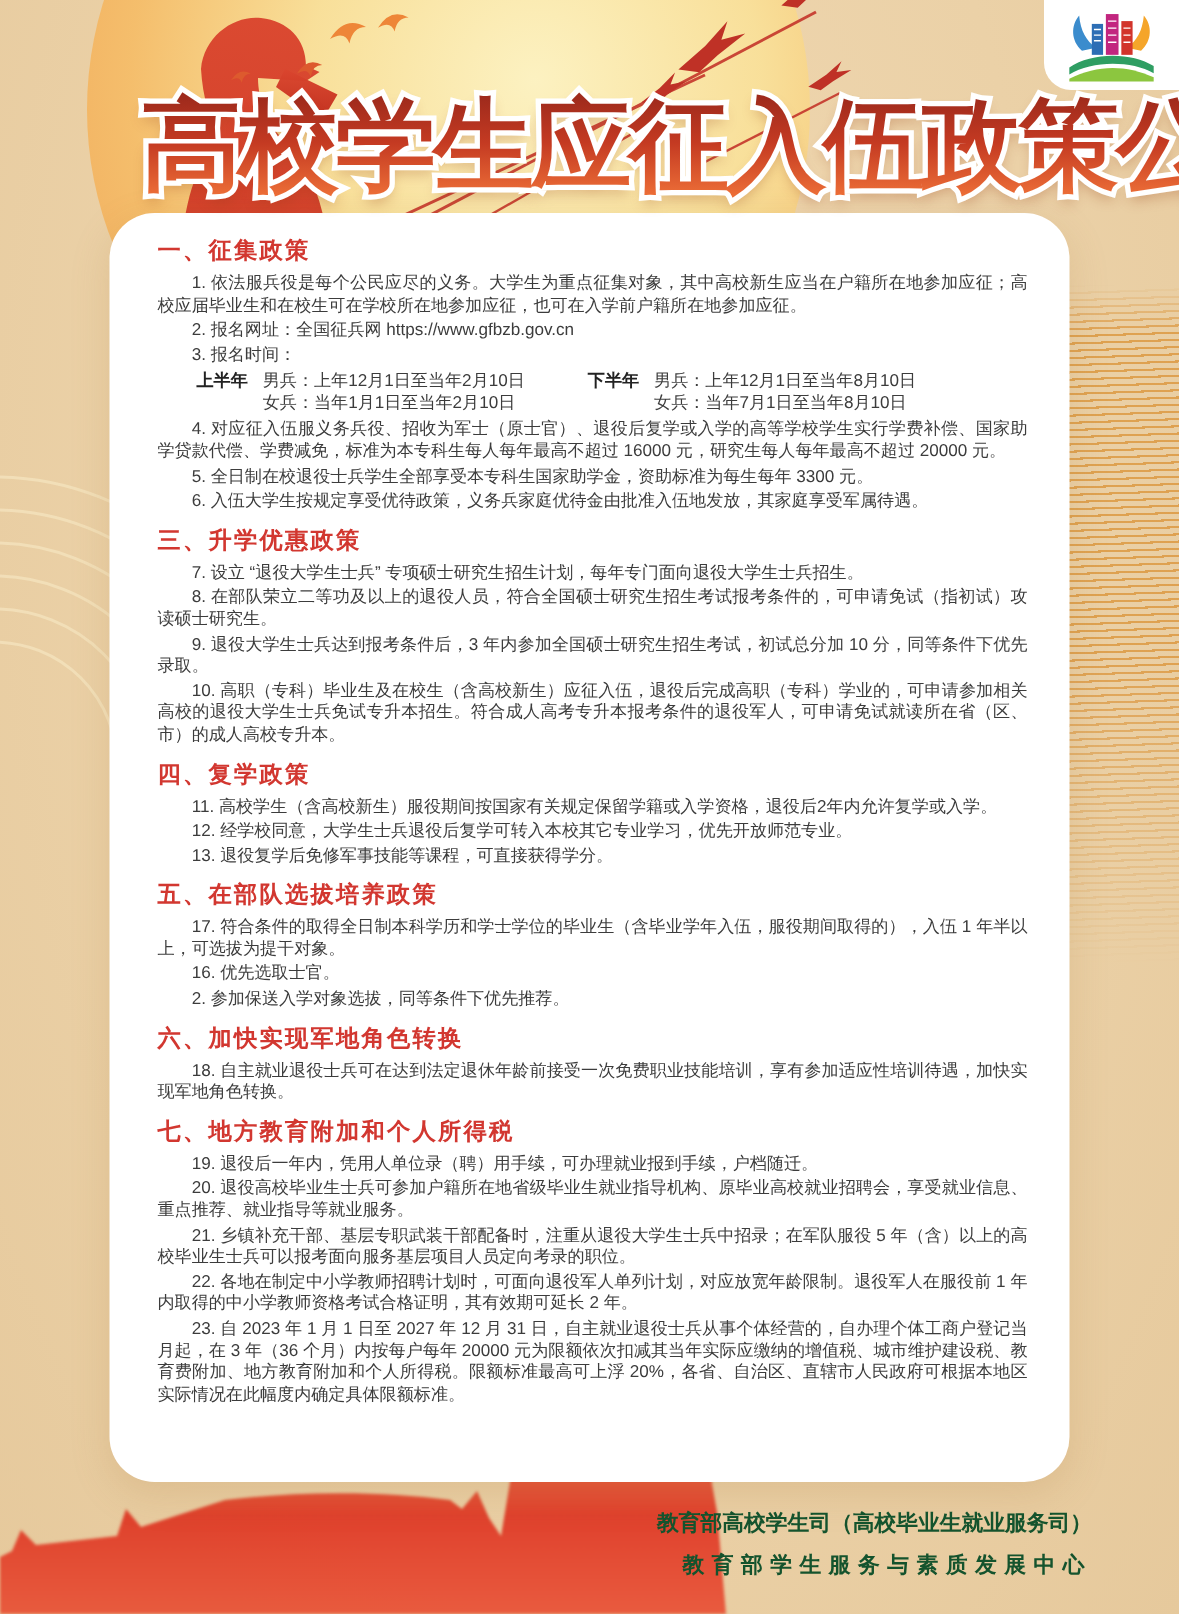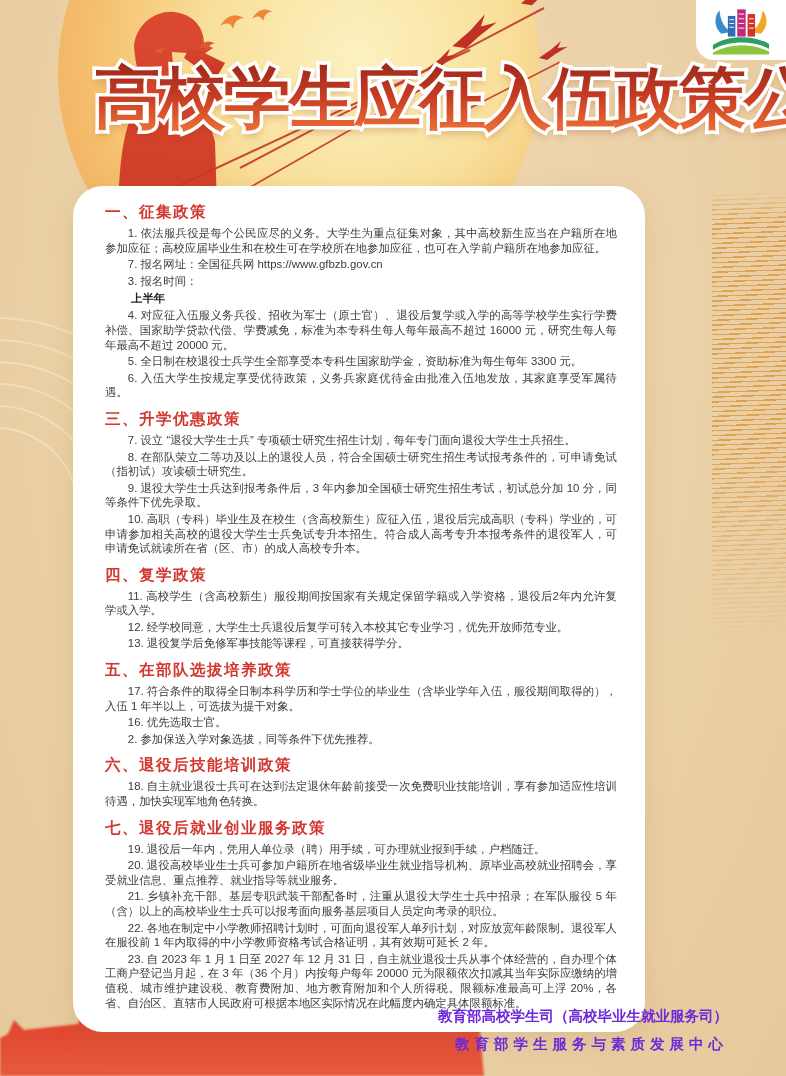--- a/index.html
+++ b/index.html
@@ -37,46 +37,45 @@
     background:linear-gradient(180deg,#9e2a1c 4%, #c43a22 46%, #ee7038 96%);
     -webkit-background-clip:text;background-clip:text;color:transparent;
   }
   
   .logo-box{
     position:absolute;right:0;top:0;width:90px;height:60px;background:#fff;
     border-radius:0 0 0 18px;z-index:3;display:flex;align-items:center;justify-content:center;
   }
   
   .card{
-    position:absolute;left:73px;top:142px;width:572px;height:846px;background:#ffffff;
+    position:absolute;left:73px;top:142px;width:640px;height:846px;background:#ffffff;
     border-radius:30px;z-index:2;box-sizing:border-box;
     padding:14px 28px 0 32px;overflow:hidden;
     box-shadow:0 8px 26px rgba(168,118,58,.18);
-    margin-top:44px;
   }
   .sec-heading{
     color:#d23730;font-size:15.5px;font-weight:800;letter-spacing:1.5px;
     line-height:20px;margin:9px 0 4px;
   }
   .sec-heading:first-child{margin-top:2px;}
   .para{
     color:#3c3c3c;font-size:11.4px;line-height:14.6px;margin:2px 0;
     text-indent:2em;text-align:justify;
   }
   .schedule{
     display:flex;gap:42px;margin:3px 0 2px 26px;
     font-size:11.4px;line-height:15px;color:#3c3c3c;
   }
   .sch-col{display:flex;gap:10px;}
   .sch-period{font-weight:800;color:#222;white-space:nowrap;}
   .sch-rows span{display:block;white-space:nowrap;}
   
   .footer{
     position:absolute;right:58px;top:1002px;z-index:2;text-align:right;
-    color:#6d28d9;font-weight:800;font-size:14.5px;line-height:28px;
+    color:#14532d;font-weight:800;font-size:14.5px;line-height:28px;
   }
   .footer .line2{letter-spacing:5px;}
 </style>
 </head>
 <body>
 
 <div class="sun"></div>
 
 <div class="stripes"></div>
 
@@ -163,46 +162,57 @@
     </g>
     <path d="M2,42 C18,31 46,31 62,41 L62,46 C46,37 18,37 2,47 Z" fill="#2f9e63"></path>
     <path d="M2,50 C22,40 42,40 62,49 L62,52 L2,52 Z" fill="#8cc63f"></path>
   </svg>
 </div>
 
 <div class="card">
   <div>
       <div class="sec-heading">一、征集政策</div>
       <p class="para">1. 依法服兵役是每个公民应尽的义务。大学生为重点征集对象，其中高校新生应当在户籍所在地参加应征；高校应届毕业生和在校生可在学校所在地参加应征，也可在入学前户籍所在地参加应征。</p>
-      <p class="para">7. 报名网址：全国征兵网 https://www.gfbzb.gov.cn</p>
+      <p class="para">2. 报名网址：全国征兵网 https://www.gfbzb.gov.cn</p>
       <p class="para">3. 报名时间：</p>
       <div class="schedule">
         <div class="sch-col">
           <span class="sch-period">上半年</span>
+          <div class="sch-rows">
+            <span>男兵：上年12月1日至当年2月10日</span>
+            <span>女兵：当年1月1日至当年2月10日</span>
+          </div>
+        </div>
+        <div class="sch-col">
+          <span class="sch-period">下半年</span>
+          <div class="sch-rows">
+            <span>男兵：上年12月1日至当年8月10日</span>
+            <span>女兵：当年7月1日至当年8月10日</span>
+          </div>
         </div>
       </div>
       <p class="para">4. 对应征入伍服义务兵役、招收为军士（原士官）、退役后复学或入学的高等学校学生实行学费补偿、国家助学贷款代偿、学费减免，标准为本专科生每人每年最高不超过 16000 元，研究生每人每年最高不超过 20000 元。</p>
       <p class="para">5. 全日制在校退役士兵学生全部享受本专科生国家助学金，资助标准为每生每年 3300 元。</p>
       <p class="para">6. 入伍大学生按规定享受优待政策，义务兵家庭优待金由批准入伍地发放，其家庭享受军属待遇。</p>
       <div class="sec-heading">三、升学优惠政策</div>
       <p class="para">7. 设立 “退役大学生士兵” 专项硕士研究生招生计划，每年专门面向退役大学生士兵招生。</p>
       <p class="para">8. 在部队荣立二等功及以上的退役人员，符合全国硕士研究生招生考试报考条件的，可申请免试（指初试）攻读硕士研究生。</p>
       <p class="para">9. 退役大学生士兵达到报考条件后，3 年内参加全国硕士研究生招生考试，初试总分加 10 分，同等条件下优先录取。</p>
       <p class="para">10. 高职（专科）毕业生及在校生（含高校新生）应征入伍，退役后完成高职（专科）学业的，可申请参加相关高校的退役大学生士兵免试专升本招生。符合成人高考专升本报考条件的退役军人，可申请免试就读所在省（区、市）的成人高校专升本。</p>
       <div class="sec-heading">四、复学政策</div>
       <p class="para">11. 高校学生（含高校新生）服役期间按国家有关规定保留学籍或入学资格，退役后2年内允许复学或入学。</p>
       <p class="para">12. 经学校同意，大学生士兵退役后复学可转入本校其它专业学习，优先开放师范专业。</p>
       <p class="para">13. 退役复学后免修军事技能等课程，可直接获得学分。</p>
       <div class="sec-heading">五、在部队选拔培养政策</div>
       <p class="para">17. 符合条件的取得全日制本科学历和学士学位的毕业生（含毕业学年入伍，服役期间取得的），入伍 1 年半以上，可选拔为提干对象。</p>
       <p class="para">16. 优先选取士官。</p>
       <p class="para">2. 参加保送入学对象选拔，同等条件下优先推荐。</p>
-      <div class="sec-heading">六、退役后技能培训政策</div>
+      <div class="sec-heading">六、加快实现军地角色转换</div>
       <p class="para">18. 自主就业退役士兵可在达到法定退休年龄前接受一次免费职业技能培训，享有参加适应性培训待遇，加快实现军地角色转换。</p>
-      <div class="sec-heading">七、退役后就业创业服务政策</div>
+      <div class="sec-heading">七、地方教育附加和个人所得税</div>
       <p class="para">19. 退役后一年内，凭用人单位录（聘）用手续，可办理就业报到手续，户档随迁。</p>
       <p class="para">20. 退役高校毕业生士兵可参加户籍所在地省级毕业生就业指导机构、原毕业高校就业招聘会，享受就业信息、重点推荐、就业指导等就业服务。</p>
       <p class="para">21. 乡镇补充干部、基层专职武装干部配备时，注重从退役大学生士兵中招录；在军队服役 5 年（含）以上的高校毕业生士兵可以报考面向服务基层项目人员定向考录的职位。</p>
       <p class="para">22. 各地在制定中小学教师招聘计划时，可面向退役军人单列计划，对应放宽年龄限制。退役军人在服役前 1 年内取得的中小学教师资格考试合格证明，其有效期可延长 2 年。</p>
       <p class="para">23. 自 2023 年 1 月 1 日至 2027 年 12 月 31 日，自主就业退役士兵从事个体经营的，自办理个体工商户登记当月起，在 3 年（36 个月）内按每户每年 20000 元为限额依次扣减其当年实际应缴纳的增值税、城市维护建设税、教育费附加、地方教育附加和个人所得税。限额标准最高可上浮 20%，各省、自治区、直辖市人民政府可根据本地区实际情况在此幅度内确定具体限额标准。</p>
     </div>
 </div>
 
 <div class="footer">
   <div class="line1">教育部高校学生司（高校毕业生就业服务司）</div>

